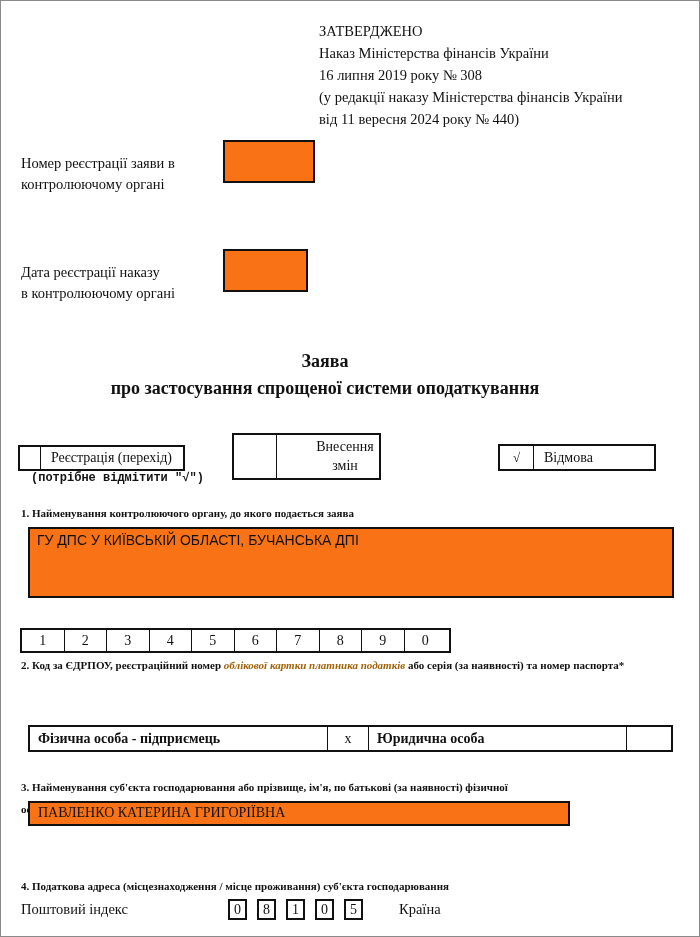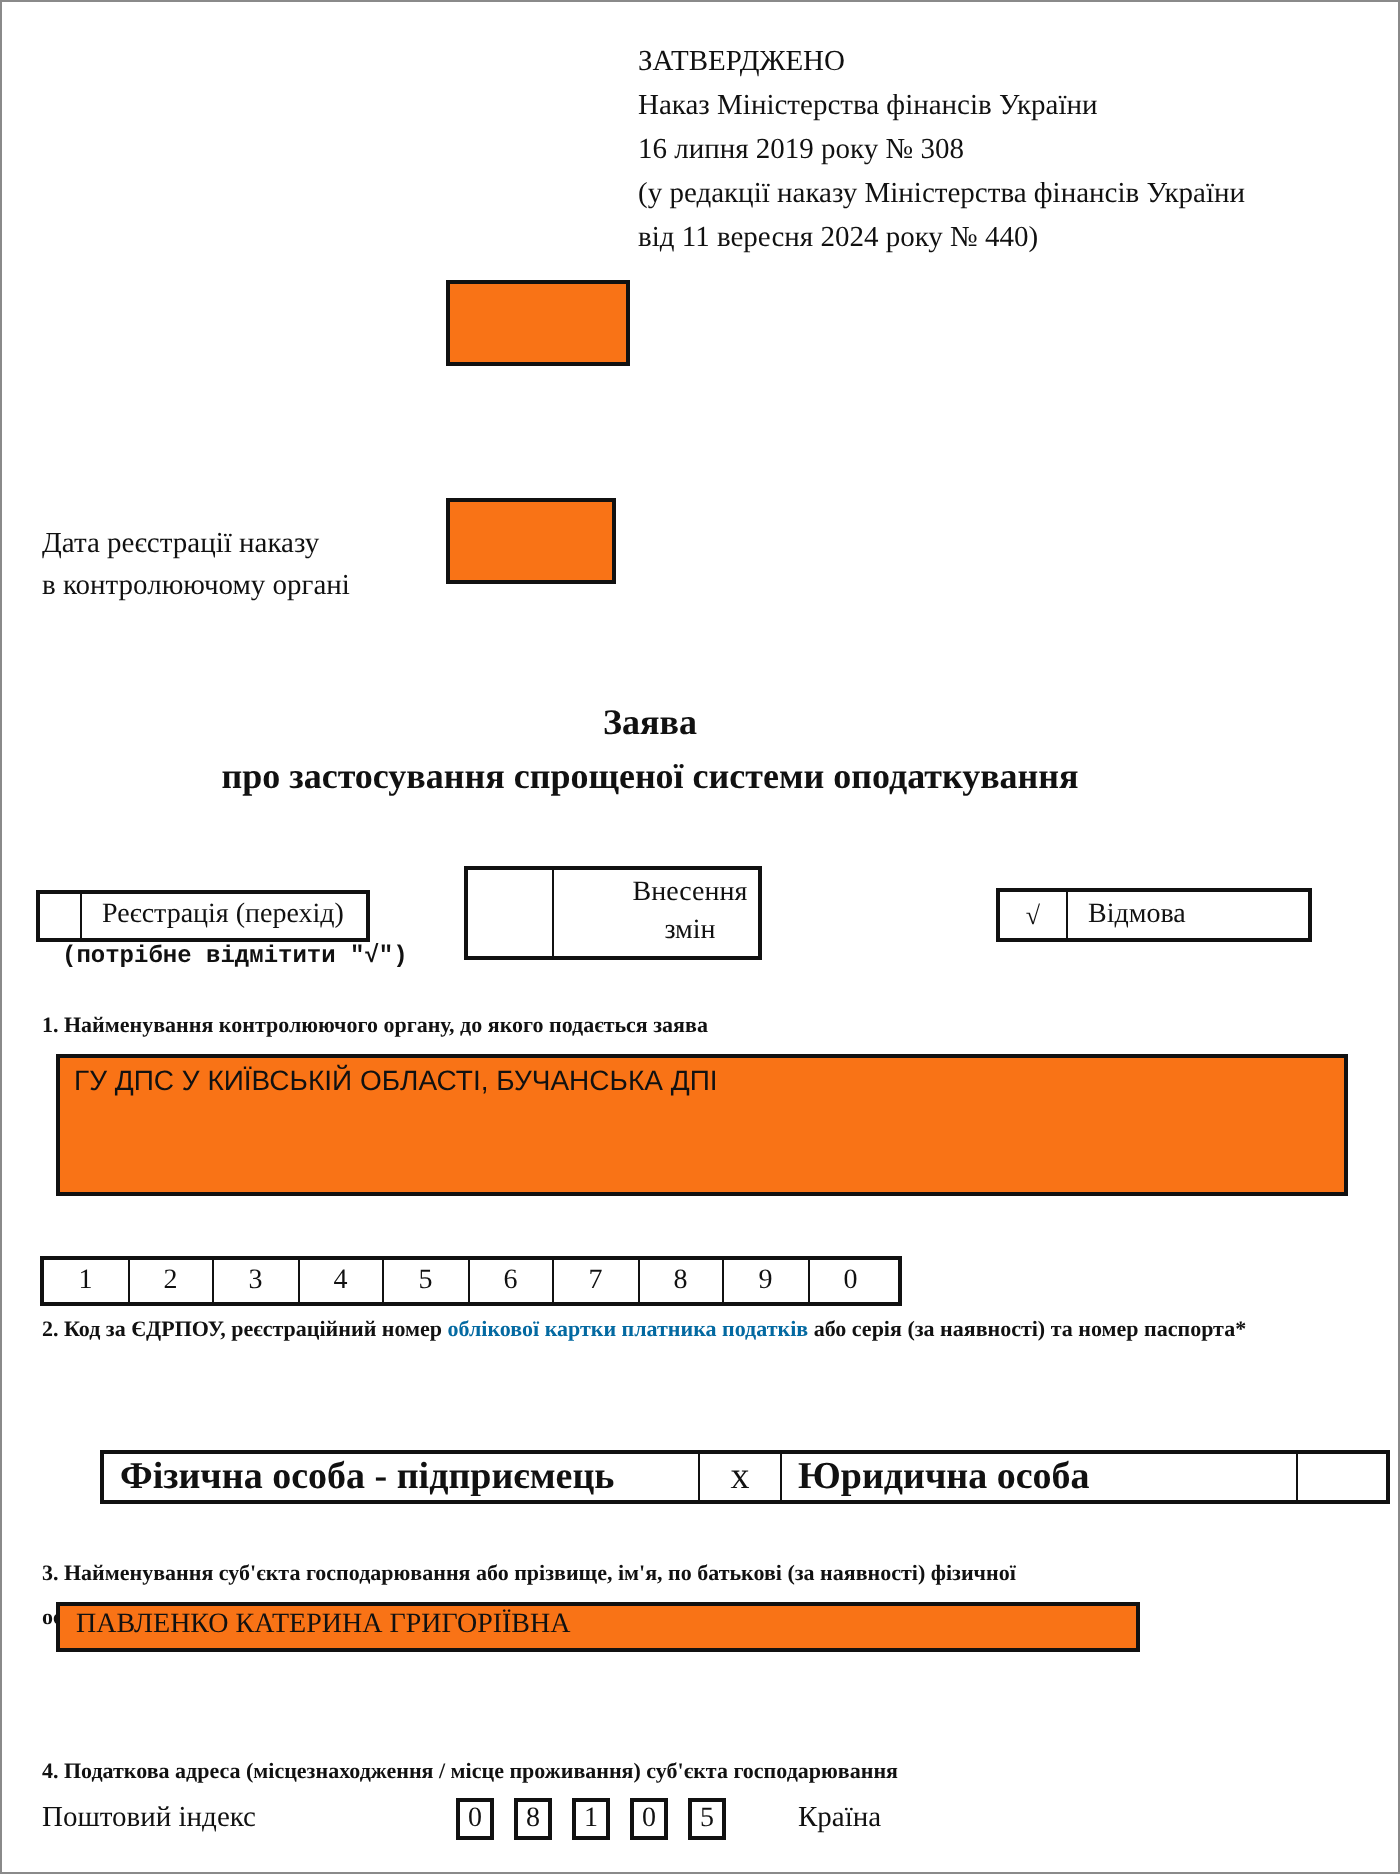--- a/index.html
+++ b/index.html
@@ -12,39 +12,43 @@
   .title { left:0; width:648px; text-align:center; font-weight:bold; font-size:18px; }
   .opt { display:flex; border:2px solid #111; box-sizing:border-box; font-size:14px; }
   .opt .chk { border-right:1.5px solid #111; display:flex; align-items:center; justify-content:center; }
   .opt .lbl { display:flex; align-items:center; padding-left:10px; }
   .note { left:30px; top:470px; font-family:"Liberation Mono", monospace; font-size:12px; font-weight:bold; }
   .heading { left:20px; font-weight:bold; font-size:11px; line-height:20px; font-family:"Liberation Serif", serif; }
   .field-text { font-family:"Liberation Sans", sans-serif; font-size:14px; padding:3px 7px; }
   .digits { display:flex; border:2px solid #111; box-sizing:border-box; }
   .digits div { width:41.5px; height:21px; border-right:1.5px solid #111; display:flex; align-items:center; justify-content:center; font-size:14px; }
   .digits div:last-child { border-right:none; }
-  .blue { color:#0369a1; font-weight:bold; }
-  .ptype { display:flex; border:2px solid #111; box-sizing:border-box; font-size:19px; font-weight:bold;margin-left:22px; }
+  .blue { color:#a16207; font-weight:bold;font-style:italic; }
+  .ptype { display:flex; border:2px solid #111; box-sizing:border-box; font-size:14px; font-weight:bold; }
   .ptype > div { display:flex; align-items:center; border-right:1.5px solid #111; }
   .ptype > div:last-child { border-right:none; }
   .zipcell { width:19px; height:21px; border:2px solid #111; box-sizing:border-box; display:flex; align-items:center; justify-content:center; font-size:14px; }
 </style>
 </head>
 <body>
 
 <div class="page">
 
   <div class="abs approved">
     <div>ЗАТВЕРДЖЕНО</div>
     <div>Наказ Міністерства фінансів України</div>
     <div>16 липня 2019 року № 308</div>
     <div>(у редакції наказу Міністерства фінансів України</div>
     <div>від 11 вересня 2024 року № 440)</div>
   </div>
 
+  <div class="abs reg-label" style="top:152px;">
+    <div>Номер реєстрації заяви в</div>
+    <div>контролюючому органі</div>
+  </div>
   <div class="abs box" style="left:222px; top:139px; width:92px; height:43px;"></div>
 
   <div class="abs reg-label" style="top:261px;">
     <div>Дата реєстрації наказу</div>
     <div>в контролюючому органі</div>
   </div>
   <div class="abs box" style="left:222px; top:248px; width:85px; height:43px;"></div>
 
   <div class="abs title" style="top:350px;">Заява</div>
   <div class="abs title" style="top:377px;">про застосування спрощеної системи оподаткування</div>

